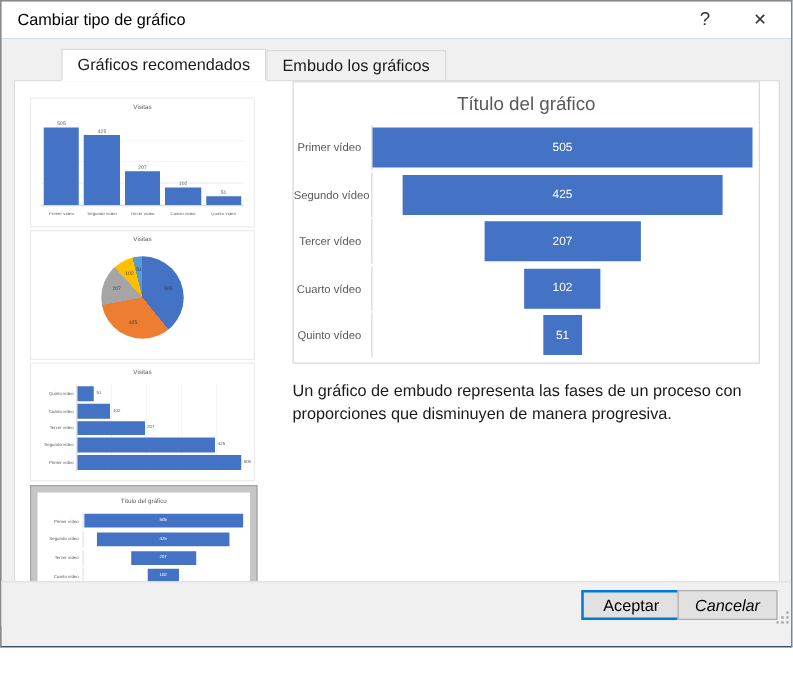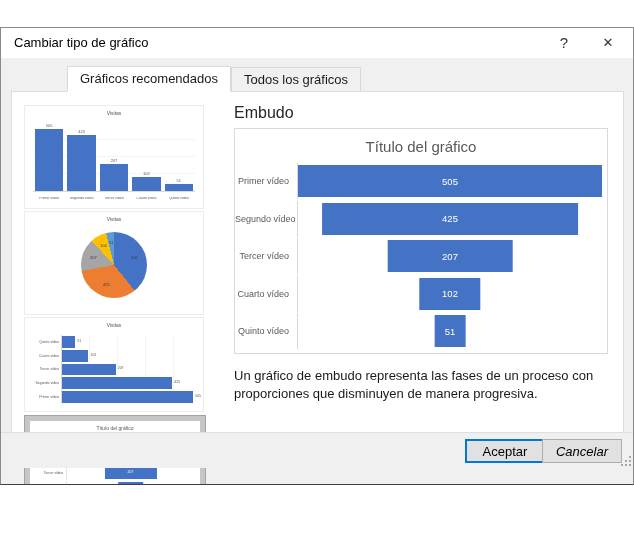--- a/index.html
+++ b/index.html
@@ -1,30 +1,30 @@
 <!DOCTYPE html>
 <html><head>
 <meta charset="utf-8">
 <style>
   html,body{margin:0;padding:0;background:#fff;}
   *{box-sizing:border-box;}
   .dialog{
-    position:relative;width:634px;height:458px;
+    position:relative;width:634px;height:518px;
     border:1px solid #8a8a8a;border-bottom-color:#3a3f4b;
-    font-family:"Liberation Sans",sans-serif;background:#0369a1;overflow:hidden;margin-top:27px;
+    font-family:"Liberation Sans",sans-serif;background:#0369a1;overflow:hidden;
   }
   
   .titlebar{position:absolute;top:0;left:0;right:0;height:30px;background:#fff;}
   .titlebar .title{position:absolute;left:13px;top:0;line-height:30px;font-size:13px;color:#000;}
   .tb-btn{position:absolute;top:0;width:34px;height:30px;text-align:center;line-height:30px;color:#333;font-size:14px;cursor:default;}
   .tb-help{right:52px;font-size:15px;}
   .tb-close{right:8px;font-size:13px;}
   
   .dlg-body{position:absolute;top:30px;left:0;right:0;bottom:0;background:#f0f0f0;}
-  .tabs{position:absolute;top:8px;left:28px;display:flex;z-index:3;padding-left:38px;}
+  .tabs{position:absolute;top:8px;left:10px;display:flex;z-index:3;padding-left:38px;}
   .tab{height:24px;margin-top:1px;padding:0 12px;border:1px solid #d9d9d9;border-bottom:none;
        background:#f0f0f0;font-size:13px;line-height:23px;color:#1a1a1a;white-space:nowrap;}
   .tab.active{height:26px;margin-top:0;background:#fff;border-bottom:1px solid #fff;z-index:4;}
   .panel{position:absolute;top:33px;left:10px;right:9px;bottom:36px;background:#fff;border:1px solid #dcdcdc;z-index:2;}
   
   .left-pane{position:absolute;left:12px;top:13px;width:182px;}
   .thumb{position:relative;width:180px;height:104px;background:#fff;border:1px solid #ececec;margin-bottom:2px;}
   .thumb-title{position:absolute;top:5px;left:0;right:0;text-align:center;font-size:5px;color:#595959;line-height:1;}
   
   .colplot{position:absolute;left:8px;right:8px;top:18px;bottom:16px;
@@ -83,21 +83,21 @@
   <div class="titlebar">
     <span class="title">Cambiar tipo de gráfico</span>
     <span class="tb-btn tb-help">?</span>
     <span class="tb-btn tb-close">✕</span>
   </div>
 
   <div class="dlg-body">
 
     <div class="tabs">
       <div class="tab active">Gráficos recomendados</div>
-      <div class="tab">Todos los gráficos</div>
+      <div class="tab">Embudo los gráficos</div>
     </div>
 
     <div class="panel">
 
       <div class="left-pane">
 
         <div class="thumb">
           <div class="thumb-title">Visitas</div>
           <div class="colplot">
               <div class="colwrap">
@@ -215,21 +215,20 @@
                   <div class="fzone">
                     <div class="fbar" style="width: 10.099%;">51</div>
                   </div>
                 </div>
               </div>
           </div>
         </div>
       </div>
 
       <div class="main-pane">
-        <div class="main-heading">Embudo</div>
 
         <div class="preview-box">
           <div class="preview-title">Título del gráfico</div>
           <div class="funnel-rows">
               <div class="funnel-row">
                 <span class="lab">Primer vídeo</span>
                 <div class="zone">
                   <div class="fbar" style="width: 100%;">505</div>
                 </div>
               </div>

